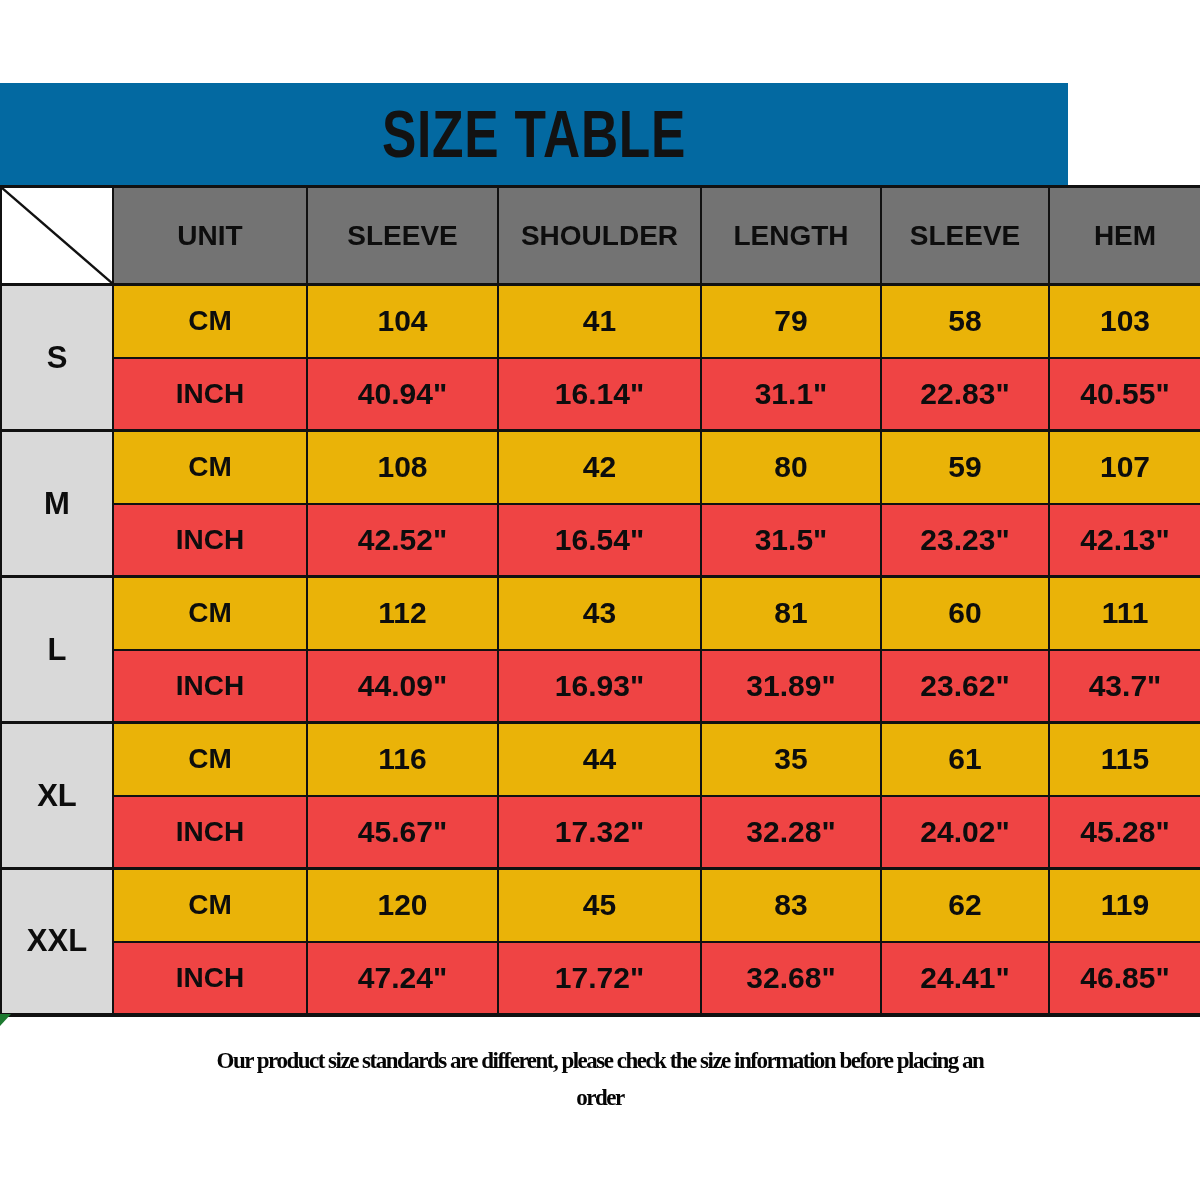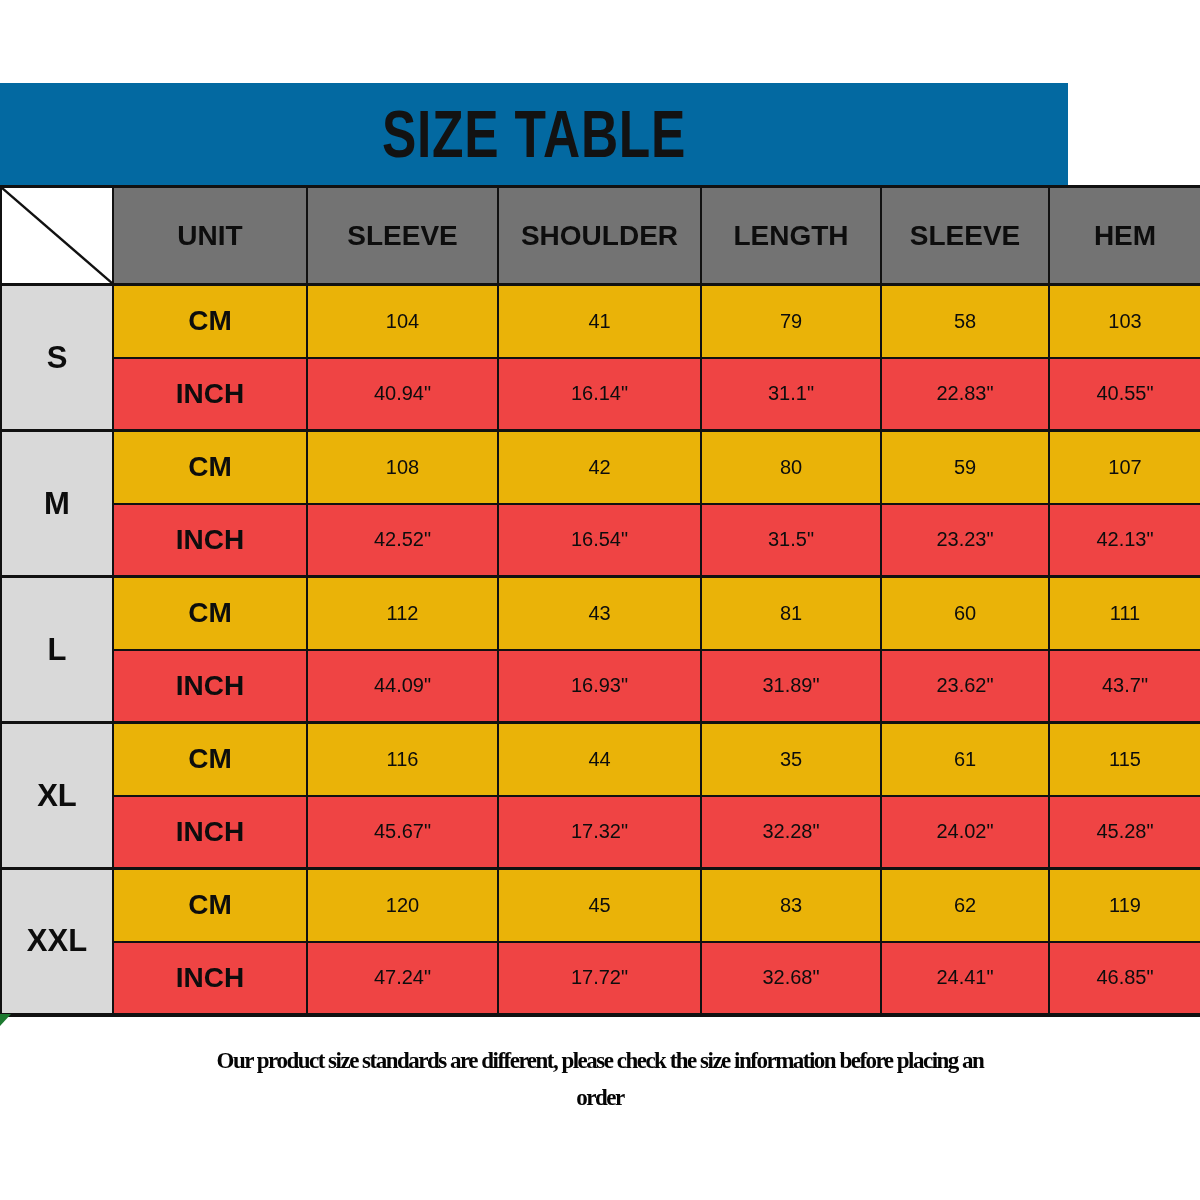--- a/index.html
+++ b/index.html
@@ -58,21 +58,21 @@
     letter-spacing: 0px;
   }
   td.edge-right { border-right: none; }
 
   td.size-cell {
     background: #d9d9d9;
     border-left: none;
     font-weight: bold; font-size: 31px;
   }
   td.unit-cell { font-weight: bold; font-size: 28px; }
-  td.val-cell  { font-weight: normal; font-size: 20px; }
+  td.val-cell  { font-weight: bold; font-size: 30px; }
 
   tr.row-cm  td.unit-cell, tr.row-cm  td.val-cell { background: #eab308; }
   tr.row-inch td.unit-cell, tr.row-inch td.val-cell { background: #ef4444; }
 
   
   .note {
     position: absolute; top: 1042px; left: 0;
     width: 1200px;
     text-align: center;
     font-family: Liberation Serif, serif;

